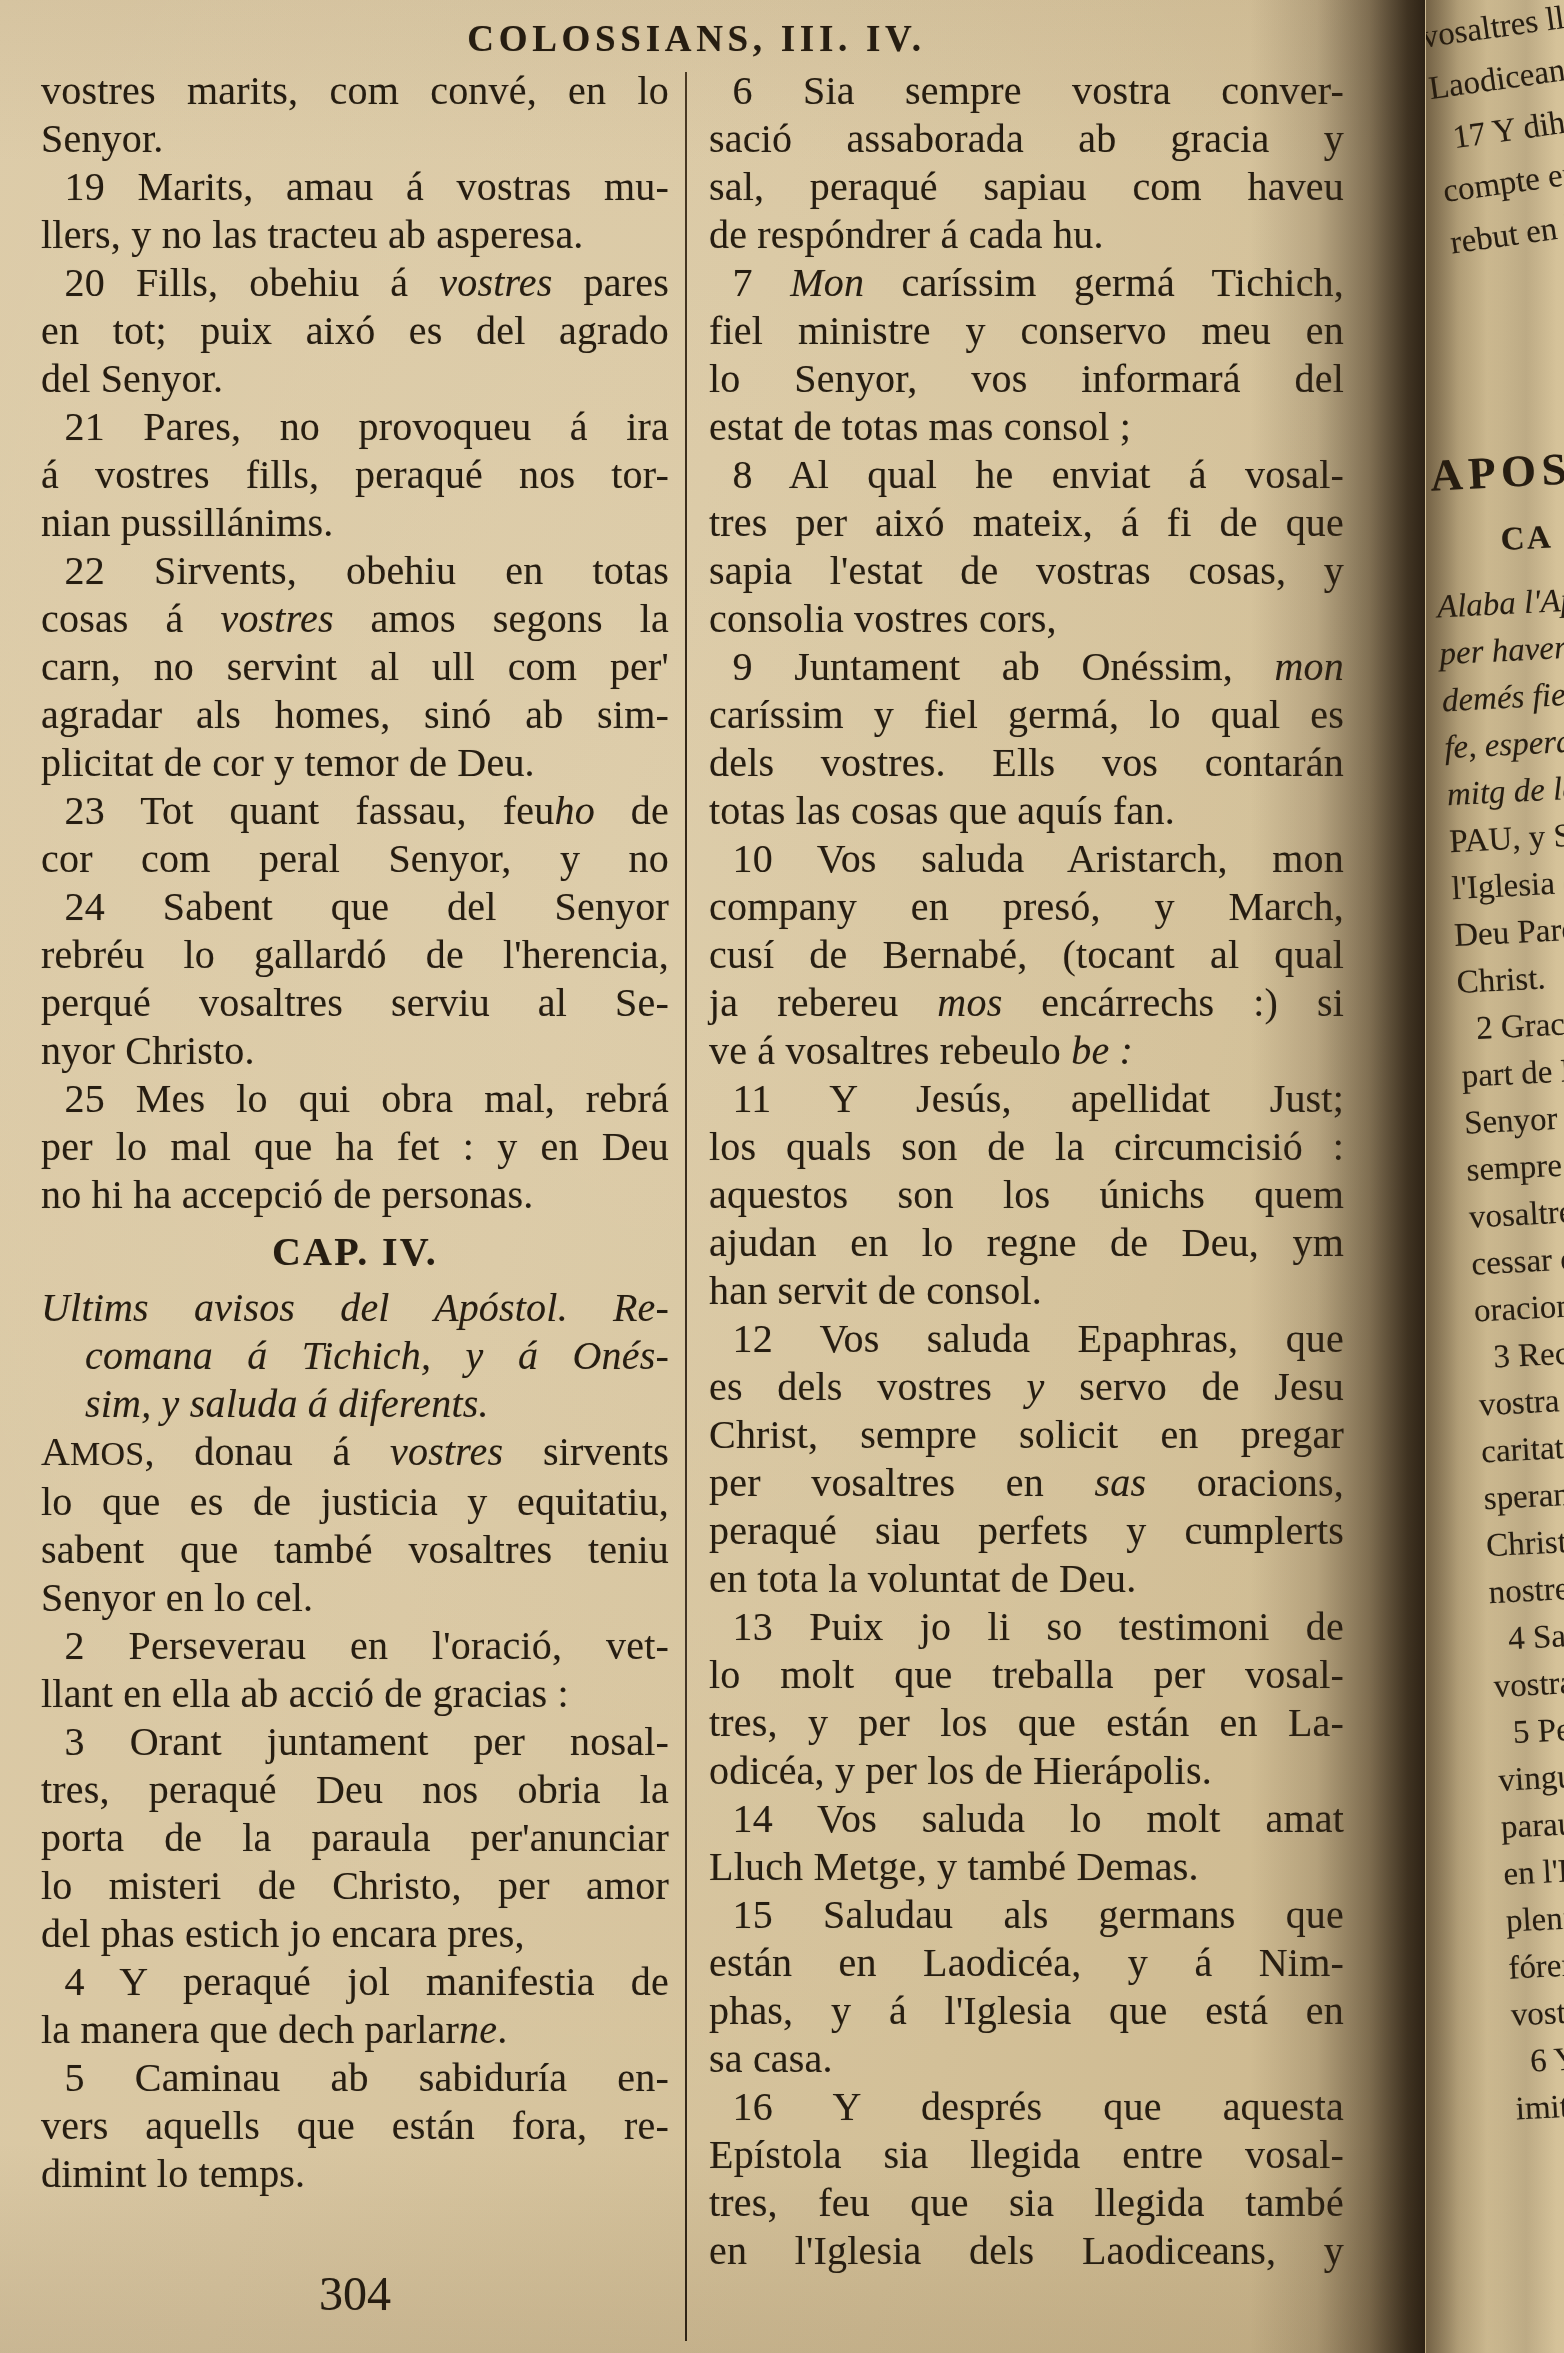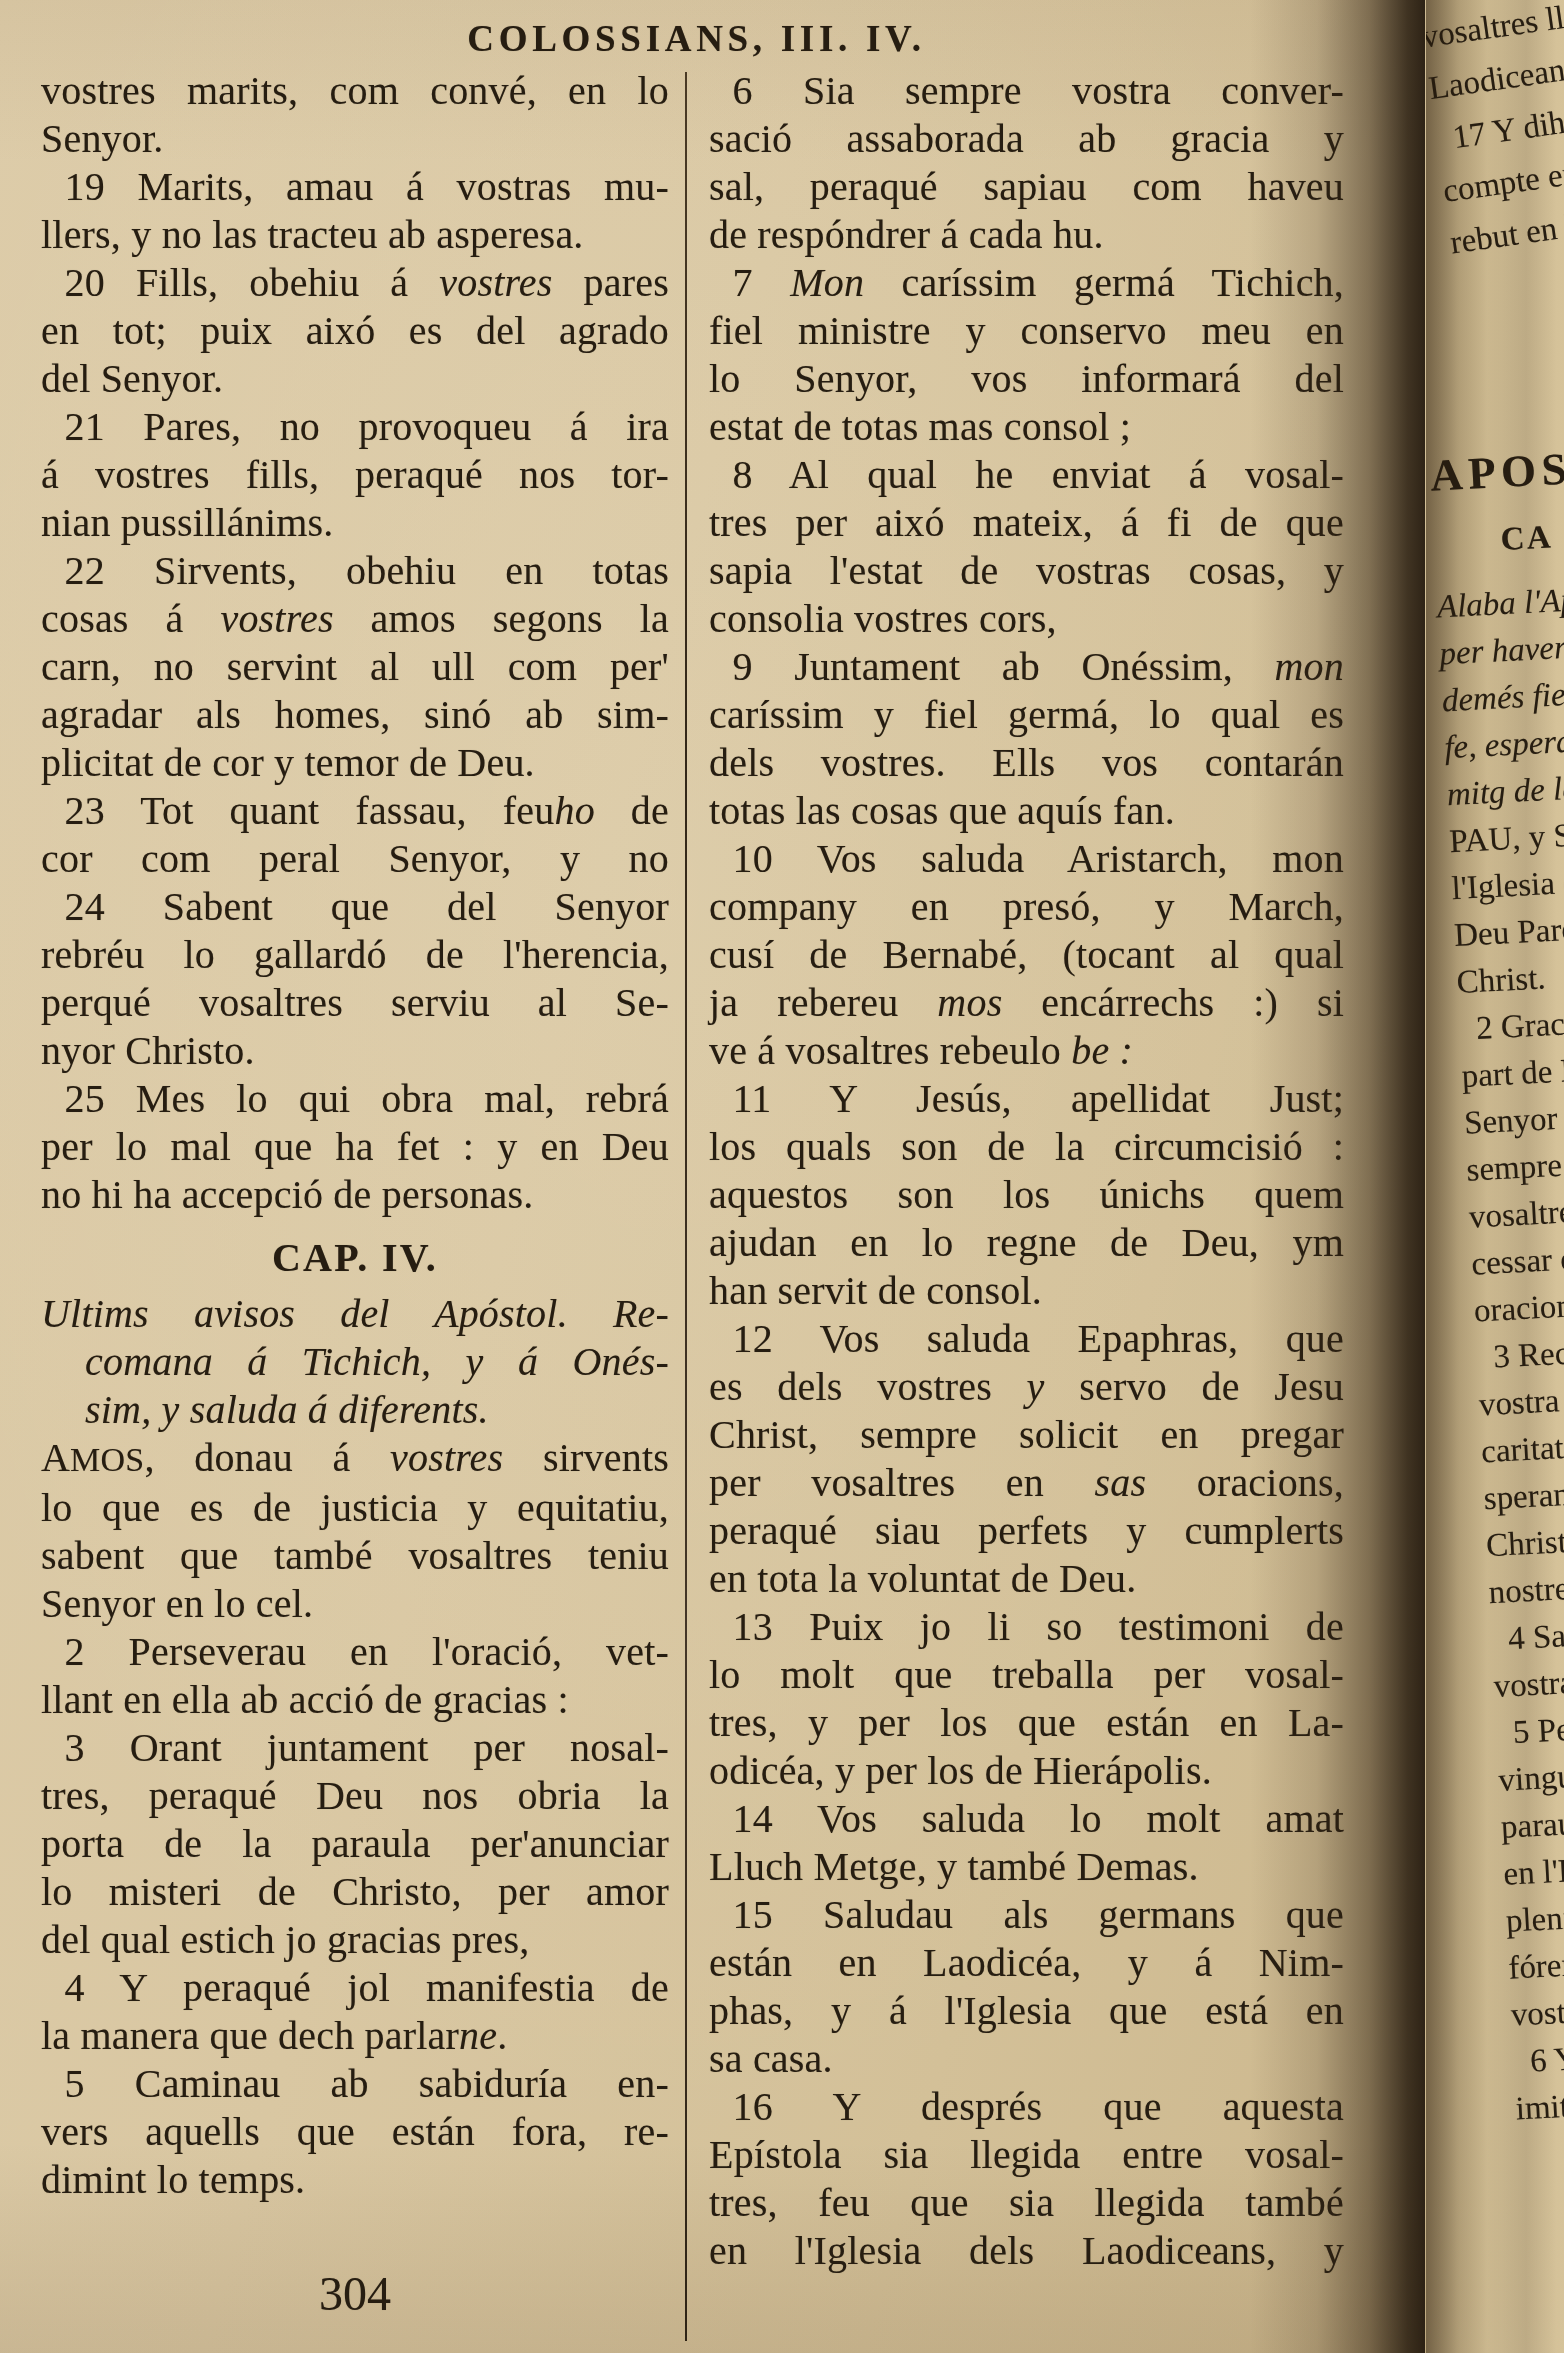--- a/index.html
+++ b/index.html
@@ -32,21 +32,21 @@
   .col-divider {
     position:absolute; left:685px; top:72px; width:2.3px; height:2269px;
     background:linear-gradient(to bottom, #4a3a25, #332718 30%, #443627 70%, #2e2315);
   }
   .line { text-align:left; min-height:48px; }
   .line.j { text-align:justify; text-align-last:justify; }
   .line.v { text-indent:23.5px; }
   .line.h2 { padding-left:44px; }
   .line.cap {
     text-align:center; text-align-last:center; font-weight:bold;
-    letter-spacing:2.3px; margin-top:15px; margin-bottom:7.8px;
+    letter-spacing:2.3px; margin-top:9px; margin-bottom:7.8px;
   }
   .line .i { font-style:italic; }
   .line .sm { font-size:0.85em; }
   .line.it { font-style:italic; }
   .page-number {
     position:absolute; left:41px; width:628px; top:2266px;
     text-align:center; font-size:48px; text-shadow:0 0 0.8px rgba(38,29,17,0.3);
   }
   .gutter-shadow {
     position:absolute; top:0; left:1250px; width:175px; height:2354px; pointer-events:none;
@@ -124,21 +124,21 @@
         <div class="line j"><span>A</span><span class="sm">MOS</span><span>, donau á </span><span class="i">vostres</span><span> sirvents</span></div>
         <div class="line j"><span>lo que es de justicia y equitatiu,</span></div>
         <div class="line j"><span>sabent que també vosaltres teniu</span></div>
         <div class="line"><span>Senyor en lo cel.</span></div>
         <div class="line v j"><span>2 Perseverau en l'oració, vet-</span></div>
         <div class="line"><span>llant en ella ab acció de gracias :</span></div>
         <div class="line v j"><span>3 Orant juntament per nosal-</span></div>
         <div class="line j"><span>tres, peraqué Deu nos obria la</span></div>
         <div class="line j"><span>porta de la paraula per'anunciar</span></div>
         <div class="line j"><span>lo misteri de Christo, per amor</span></div>
-        <div class="line"><span>del qual estich jo gracias pres,</span></div>
+        <div class="line"><span>del phas estich jo encara pres,</span></div>
         <div class="line v j"><span>4 Y peraqué jol manifestia de</span></div>
         <div class="line"><span>la manera que dech parlar</span><span class="i">ne</span><span>.</span></div>
         <div class="line v j"><span>5 Caminau ab sabiduría en-</span></div>
         <div class="line j"><span>vers aquells que están fora, re-</span></div>
         <div class="line"><span>dimint lo temps.</span></div>
       </div>
 
     <div class="col-divider"></div>
 
     <div class="col col-right">

